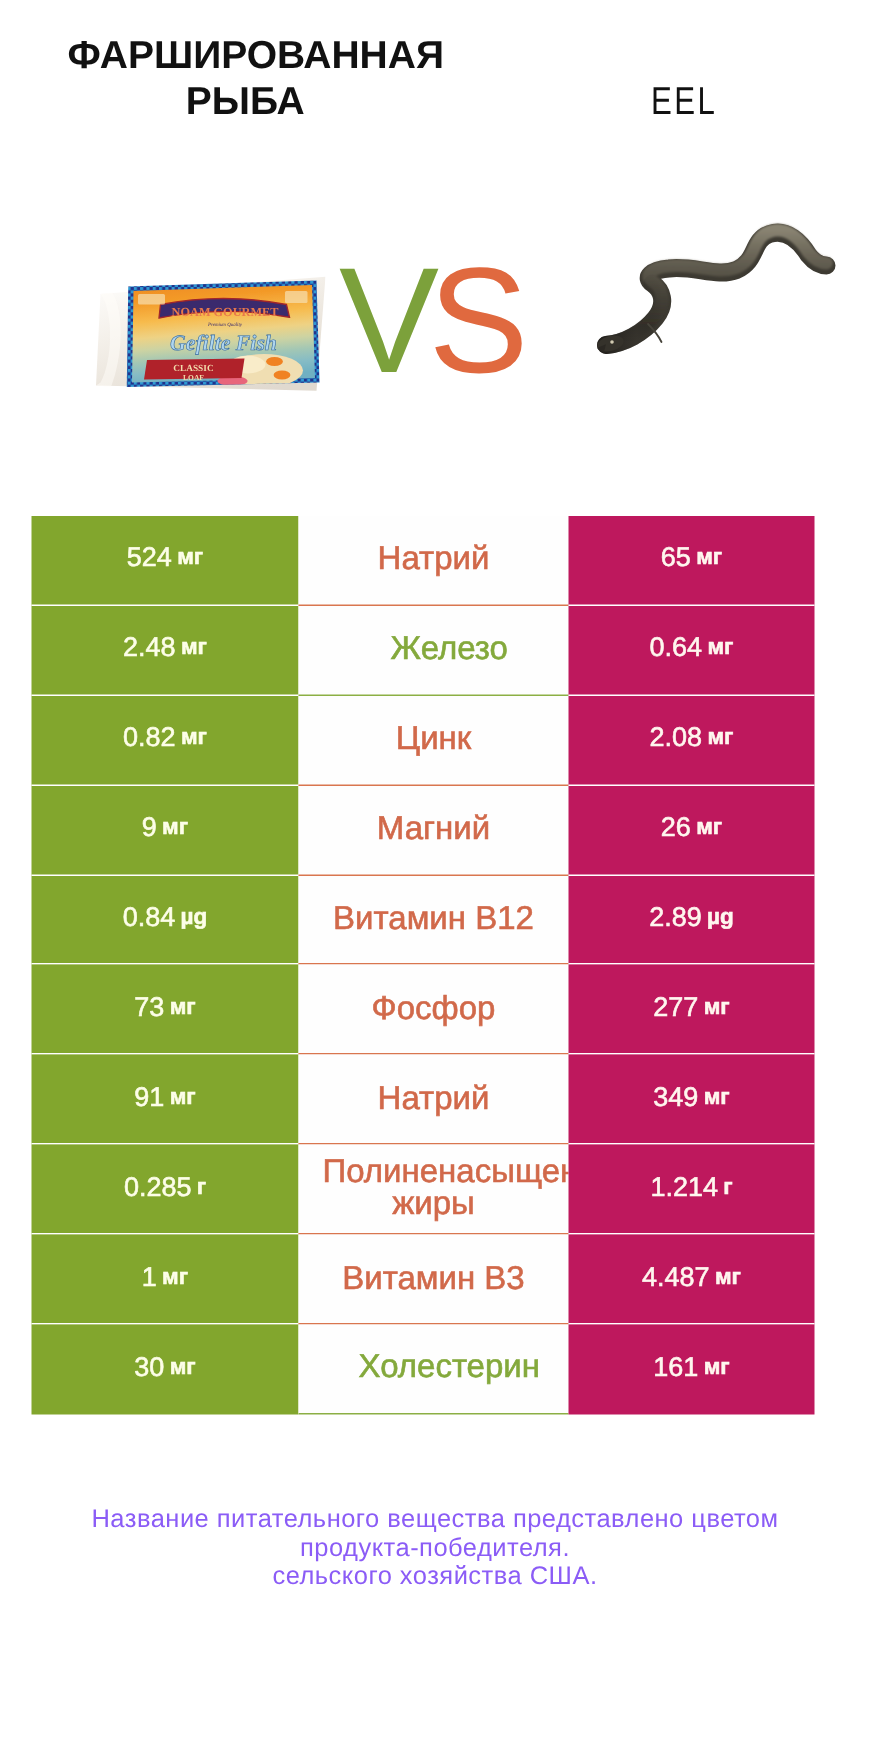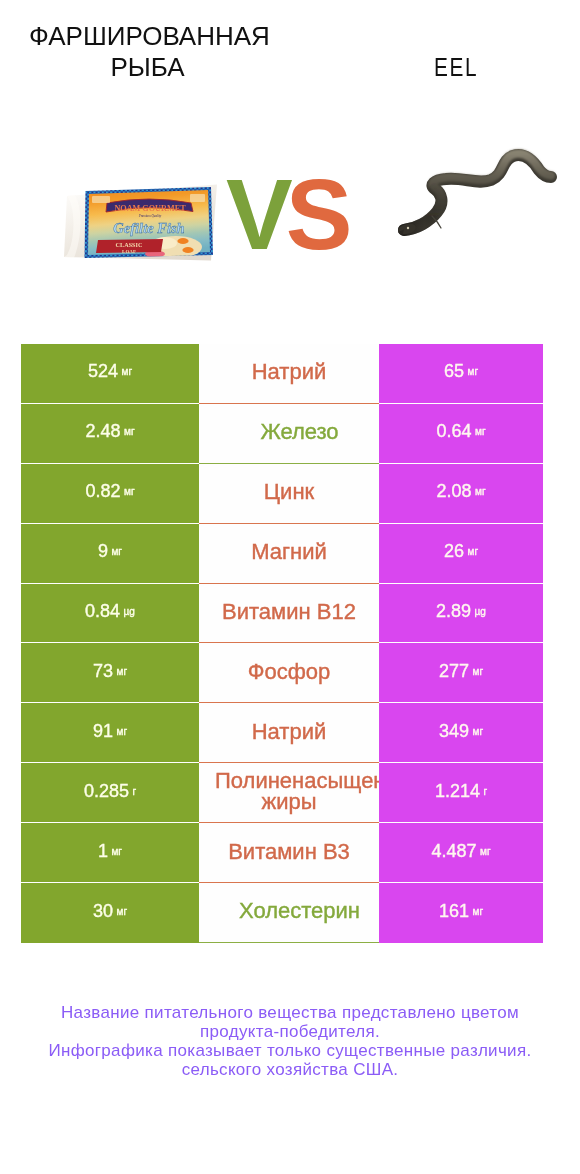--- a/index.html
+++ b/index.html
@@ -1,45 +1,45 @@
 <!DOCTYPE html>
 <html lang="ru"><head>
 <meta charset="utf-8">
 <title>Фаршированная рыба vs Eel</title>
 <style>
   html,body{margin:0;padding:0;}
   body{width:580px;height:1174px;background:#ffffff;font-family:"Liberation Sans",sans-serif;overflow:hidden;-webkit-font-smoothing:antialiased;}
   .page{position:relative;width:580px;height:1174px;background:#fff;}
 
   
-  .title-left{position:absolute;left:29px;top:21px;width:237px;text-align:center;font-size:26px;line-height:31px;color:#111111;font-weight:400;}
+  .title-left{position:absolute;left:45px;top:21px;width:237px;text-align:center;font-size:26px;line-height:31px;color:#111111;font-weight:700;}
   .title-right{position:absolute;left:434px;top:52px;font-size:26px;line-height:31px;color:#111111;font-weight:400;white-space:nowrap;letter-spacing:2px;transform:scaleX(0.80);transform-origin:left top;}
 
   
   .prod-left{position:absolute;left:64px;top:183px;width:153px;height:78px;}
   .prod-right{position:absolute;left:390px;top:145px;width:170px;height:95px;}
   .prod-left svg, .prod-right svg{display:block;width:100%;height:100%;}
 
   
-  .vs{position:absolute;left:226px;top:164px;font-size:100px;line-height:100px;font-weight:700;letter-spacing:-7px;font-family:"Liberation Sans",sans-serif;}
+  .vs{position:absolute;left:226px;top:164px;font-size:100px;line-height:100px;font-weight:400;letter-spacing:-7px;font-family:"Liberation Sans",sans-serif;}
   .vs .v{color:#7CA13B;}
   .vs .s{color:#E0693F;}
 
   
   .tbl{position:absolute;left:21px;top:344px;width:537px;}
   .row{display:flex;height:59.9px;}
   .cell{box-sizing:border-box;display:flex;align-items:center;justify-content:center;padding-bottom:3px;}
   .c-left{width:178px;background:#82A62D;color:#fdfee8;border-bottom:1.2px solid #ffffff;}
   .c-mid{width:180px;background:#fefefe;text-align:center;overflow:hidden;}
-  .c-right{width:164px;background:#d946ef;color:#fff7ef;border-bottom:1.2px solid #ffffff;}
+  .c-right{width:164px;background:#be185d;color:#fff7ef;border-bottom:1.2px solid #ffffff;}
   .row:last-child .c-left,.row:last-child .c-right{border-bottom:none;}
   .sep-green{border-bottom:1.2px solid #8CAF44;padding-left:21px;}
   .sep-orange{border-bottom:1.2px solid #D9764F;}
   .num{font-size:18px;font-weight:400;letter-spacing:0;-webkit-text-stroke:0.4px currentColor;}
-  .unit{font-size:10px;font-weight:400;margin-left:3.5px;-webkit-text-stroke:0.4px currentColor;}
+  .unit{font-size:15px;font-weight:700;margin-left:3.5px;-webkit-text-stroke:0.4px currentColor;}
   .lbl{font-size:22px;font-weight:400;line-height:21px;display:block;width:180px;text-align:center;-webkit-text-stroke:0.4px currentColor;}
   .lbl.wrap{text-indent:16px;}
   .green-lbl{color:#84A93C;}
   .orange-lbl{color:#D1694A;}
 
   
   .footer{position:absolute;left:0;top:1003px;width:580px;text-align:center;font-size:17px;line-height:19px;color:#8b5cf6;letter-spacing:0.32px;}
 </style>
 </head>
 <body>
@@ -268,16 +268,15 @@
         <div class="cell c-right">
           <span class="num">161</span>
           <span class="unit">мг</span>
         </div>
       </div>
     </div>
 
   <div class="footer">
       <div>Название питательного вещества представлено цветом</div>
       <div>продукта-победителя.</div>
-      <div>Инфографика показывает только существенные различия.</div>
       <div>сельского хозяйства США.</div>
     </div>
 </div>
 
 </body></html>

